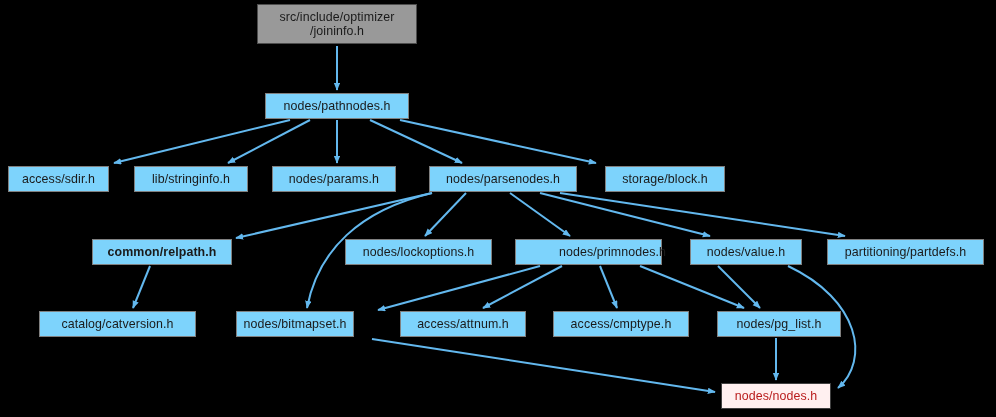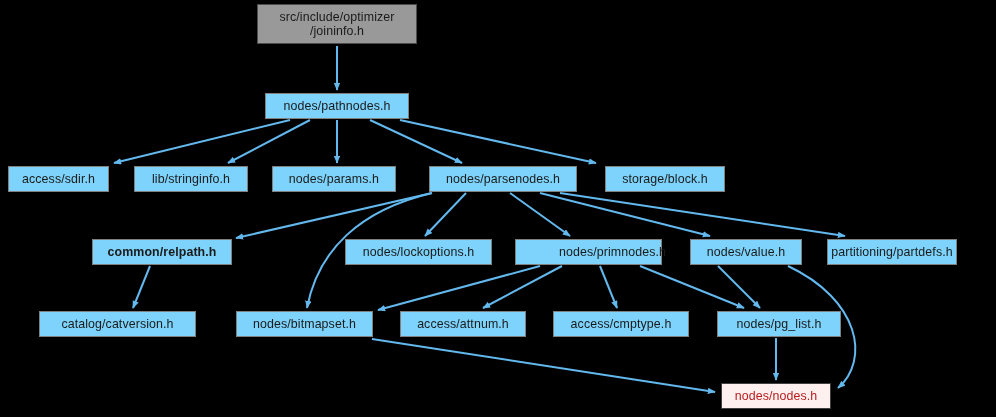--- a/index.html
+++ b/index.html
@@ -93,21 +93,21 @@
       <div class="node " style="left: 265px; top: 93px; width: 144px; height: 26px;">nodes/pathnodes.h</div>
       <div class="node " style="left: 8px; top: 166px; width: 101px; height: 26px;">access/sdir.h</div>
       <div class="node " style="left: 134px; top: 166px; width: 114px; height: 26px;">lib/stringinfo.h</div>
       <div class="node " style="left: 272px; top: 166px; width: 124px; height: 26px;">nodes/params.h</div>
       <div class="node " style="left: 429px; top: 166px; width: 148px; height: 26px;">nodes/parsenodes.h</div>
       <div class="node " style="left: 605px; top: 166px; width: 120px; height: 26px;">storage/block.h</div>
       <div class="node " style="left: 92px; top: 239px; width: 140px; height: 26px; font-weight: bold;">common/relpath.h</div>
       <div class="node " style="left: 345px; top: 239px; width: 147px; height: 26px;">nodes/lockoptions.h</div>
       <div class="node " style="left: 515px; top: 239px; width: 147px; height: 26px; padding-left: 48px;">nodes/primnodes.h</div>
       <div class="node " style="left: 690px; top: 239px; width: 112px; height: 26px;">nodes/value.h</div>
-      <div class="node " style="left: 827px; top: 239px; width: 130px; height: 26px;">partitioning/partdefs.h</div>
+      <div class="node " style="left: 827px; top: 239px; width: 157px; height: 26px;">partitioning/partdefs.h</div>
       <div class="node " style="left: 39px; top: 311px; width: 157px; height: 26px;">catalog/catversion.h</div>
-      <div class="node " style="left: 236px; top: 311px; width: 137px; height: 26px;">nodes/bitmapset.h</div>
+      <div class="node " style="left: 236px; top: 311px; width: 118px; height: 26px;">nodes/bitmapset.h</div>
       <div class="node " style="left: 400px; top: 311px; width: 126px; height: 26px;">access/attnum.h</div>
       <div class="node " style="left: 553px; top: 311px; width: 136px; height: 26px;">access/cmptype.h</div>
       <div class="node " style="left: 717px; top: 311px; width: 124px; height: 26px;">nodes/pg_list.h</div>
       <div class="node highlight" style="left: 721px; top: 383px; width: 110px; height: 26px;">nodes/nodes.h</div>
     </div>
 </div>
 
 </body></html>

